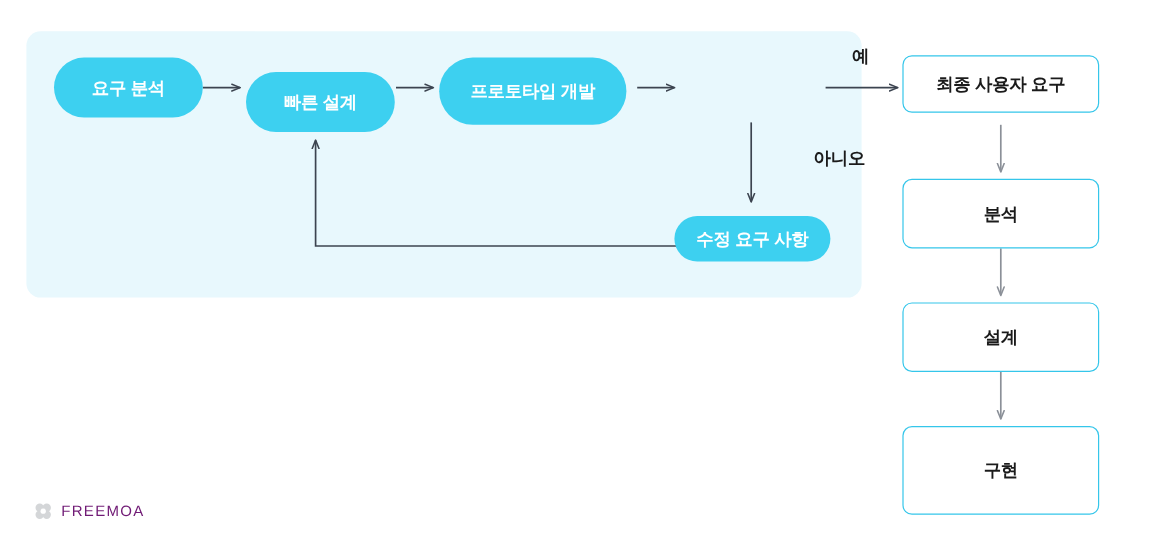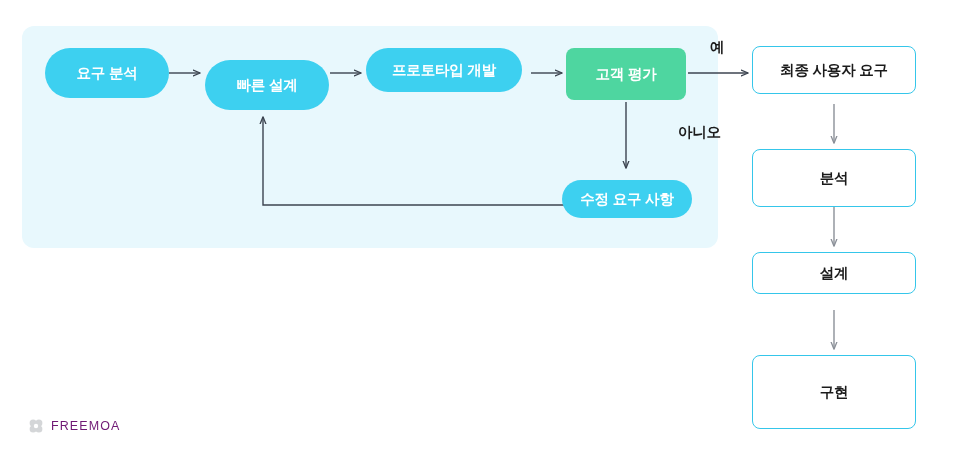--- a/index.html
+++ b/index.html
@@ -152,27 +152,24 @@
   </svg>
 
   <div class="pill" style="left:45px; top:48px; width:124px; height:50px;">
     <span>요구 분석</span>
   </div>
 
   <div class="pill" style="left:205px; top:60px; width:124px; height:50px;">
     <span>빠른 설계</span>
   </div>
 
-  <div class="pill" style="left:366px; top:48px; width:156px; height:44px;">
+  <div class="pill" style="left:366px; top:48px; width:156px; height:56px;">
     <span>프로토타입 개발</span>
   </div>
 
-  <div class="greenbox" style="left:566px; top:48px; width:120px; height:52px;">
-    <span>고객 평가</span>
-  </div>
 
   <div class="pill" style="left:562px; top:180px; width:130px; height:38px;">
     <span>수정 요구 사항</span>
   </div>
 
   <div class="edge-label" style="left:710px; top:38px;">
     <span>예</span>
   </div>
 
   <div class="edge-label" style="left:678px; top:123px;">
@@ -180,21 +177,21 @@
   </div>
 
   <div class="whitebox" style="left:752px; top:46px; width:164px; height:48px;">
     <span>최종 사용자 요구</span>
   </div>
 
   <div class="whitebox" style="left:752px; top:149px; width:164px; height:58px;">
     <span>분석</span>
   </div>
 
-  <div class="whitebox" style="left:752px; top:252px; width:164px; height:42px;">
+  <div class="whitebox" style="left:752px; top:252px; width:164px; height:58px;">
     <span>설계</span>
   </div>
 
   <div class="whitebox" style="left:752px; top:355px; width:164px; height:74px;">
     <span>구현</span>
   </div>
 
   <div class="watermark">
     <span style="display:inline-block; width:16px; height:16px;">
       <svg width="16" height="16" viewBox="0 0 16 16" xmlns="http://www.w3.org/2000/svg">

